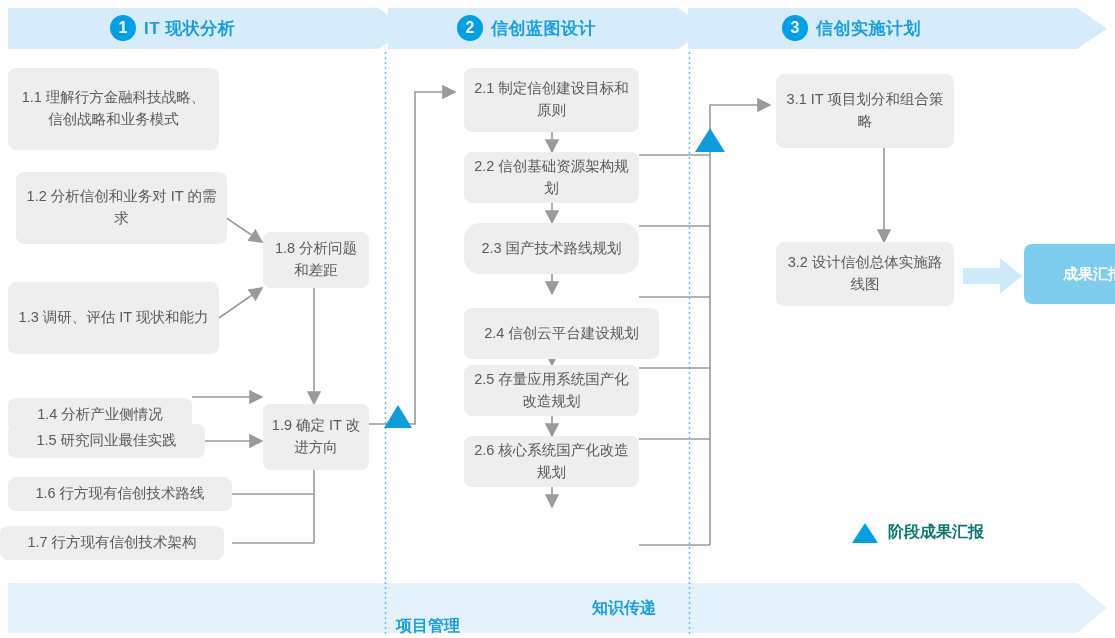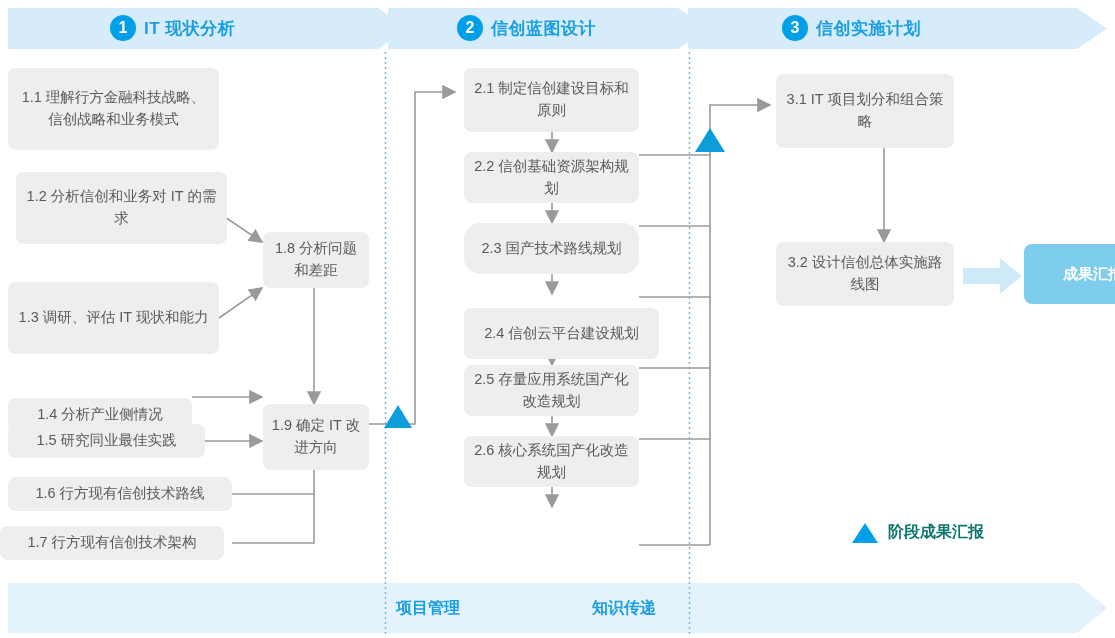--- a/index.html
+++ b/index.html
@@ -129,16 +129,16 @@
   <div class="node" style="left:776px;top:74px;width:178px;height:74px;">3.1 IT 项目划分和组合策略</div>
   <div class="node" style="left:776px;top:242px;width:178px;height:64px;">3.2 设计信创总体实施路线图</div>
 
   <div class="result-badge" style="left:1024px;top:244px;width:72px;height:60px;padding-left:33px;">成果汇报</div>
 
   <div class="legend" style="left:852px;top:522px;">
     <span class="legend-tri"></span>
     <span class="legend-txt">阶段成果汇报</span>
   </div>
 
-  <div class="bottom-txt" style="left:396px;top:598px;text-align:center;">项目管理</div>
+  <div class="bottom-txt" style="left:396px;top:616px;text-align:center;">项目管理</div>
   <div class="bottom-txt" style="left:592px;top:598px;">知识传递</div>
 
 </div>
 
 </body></html>

